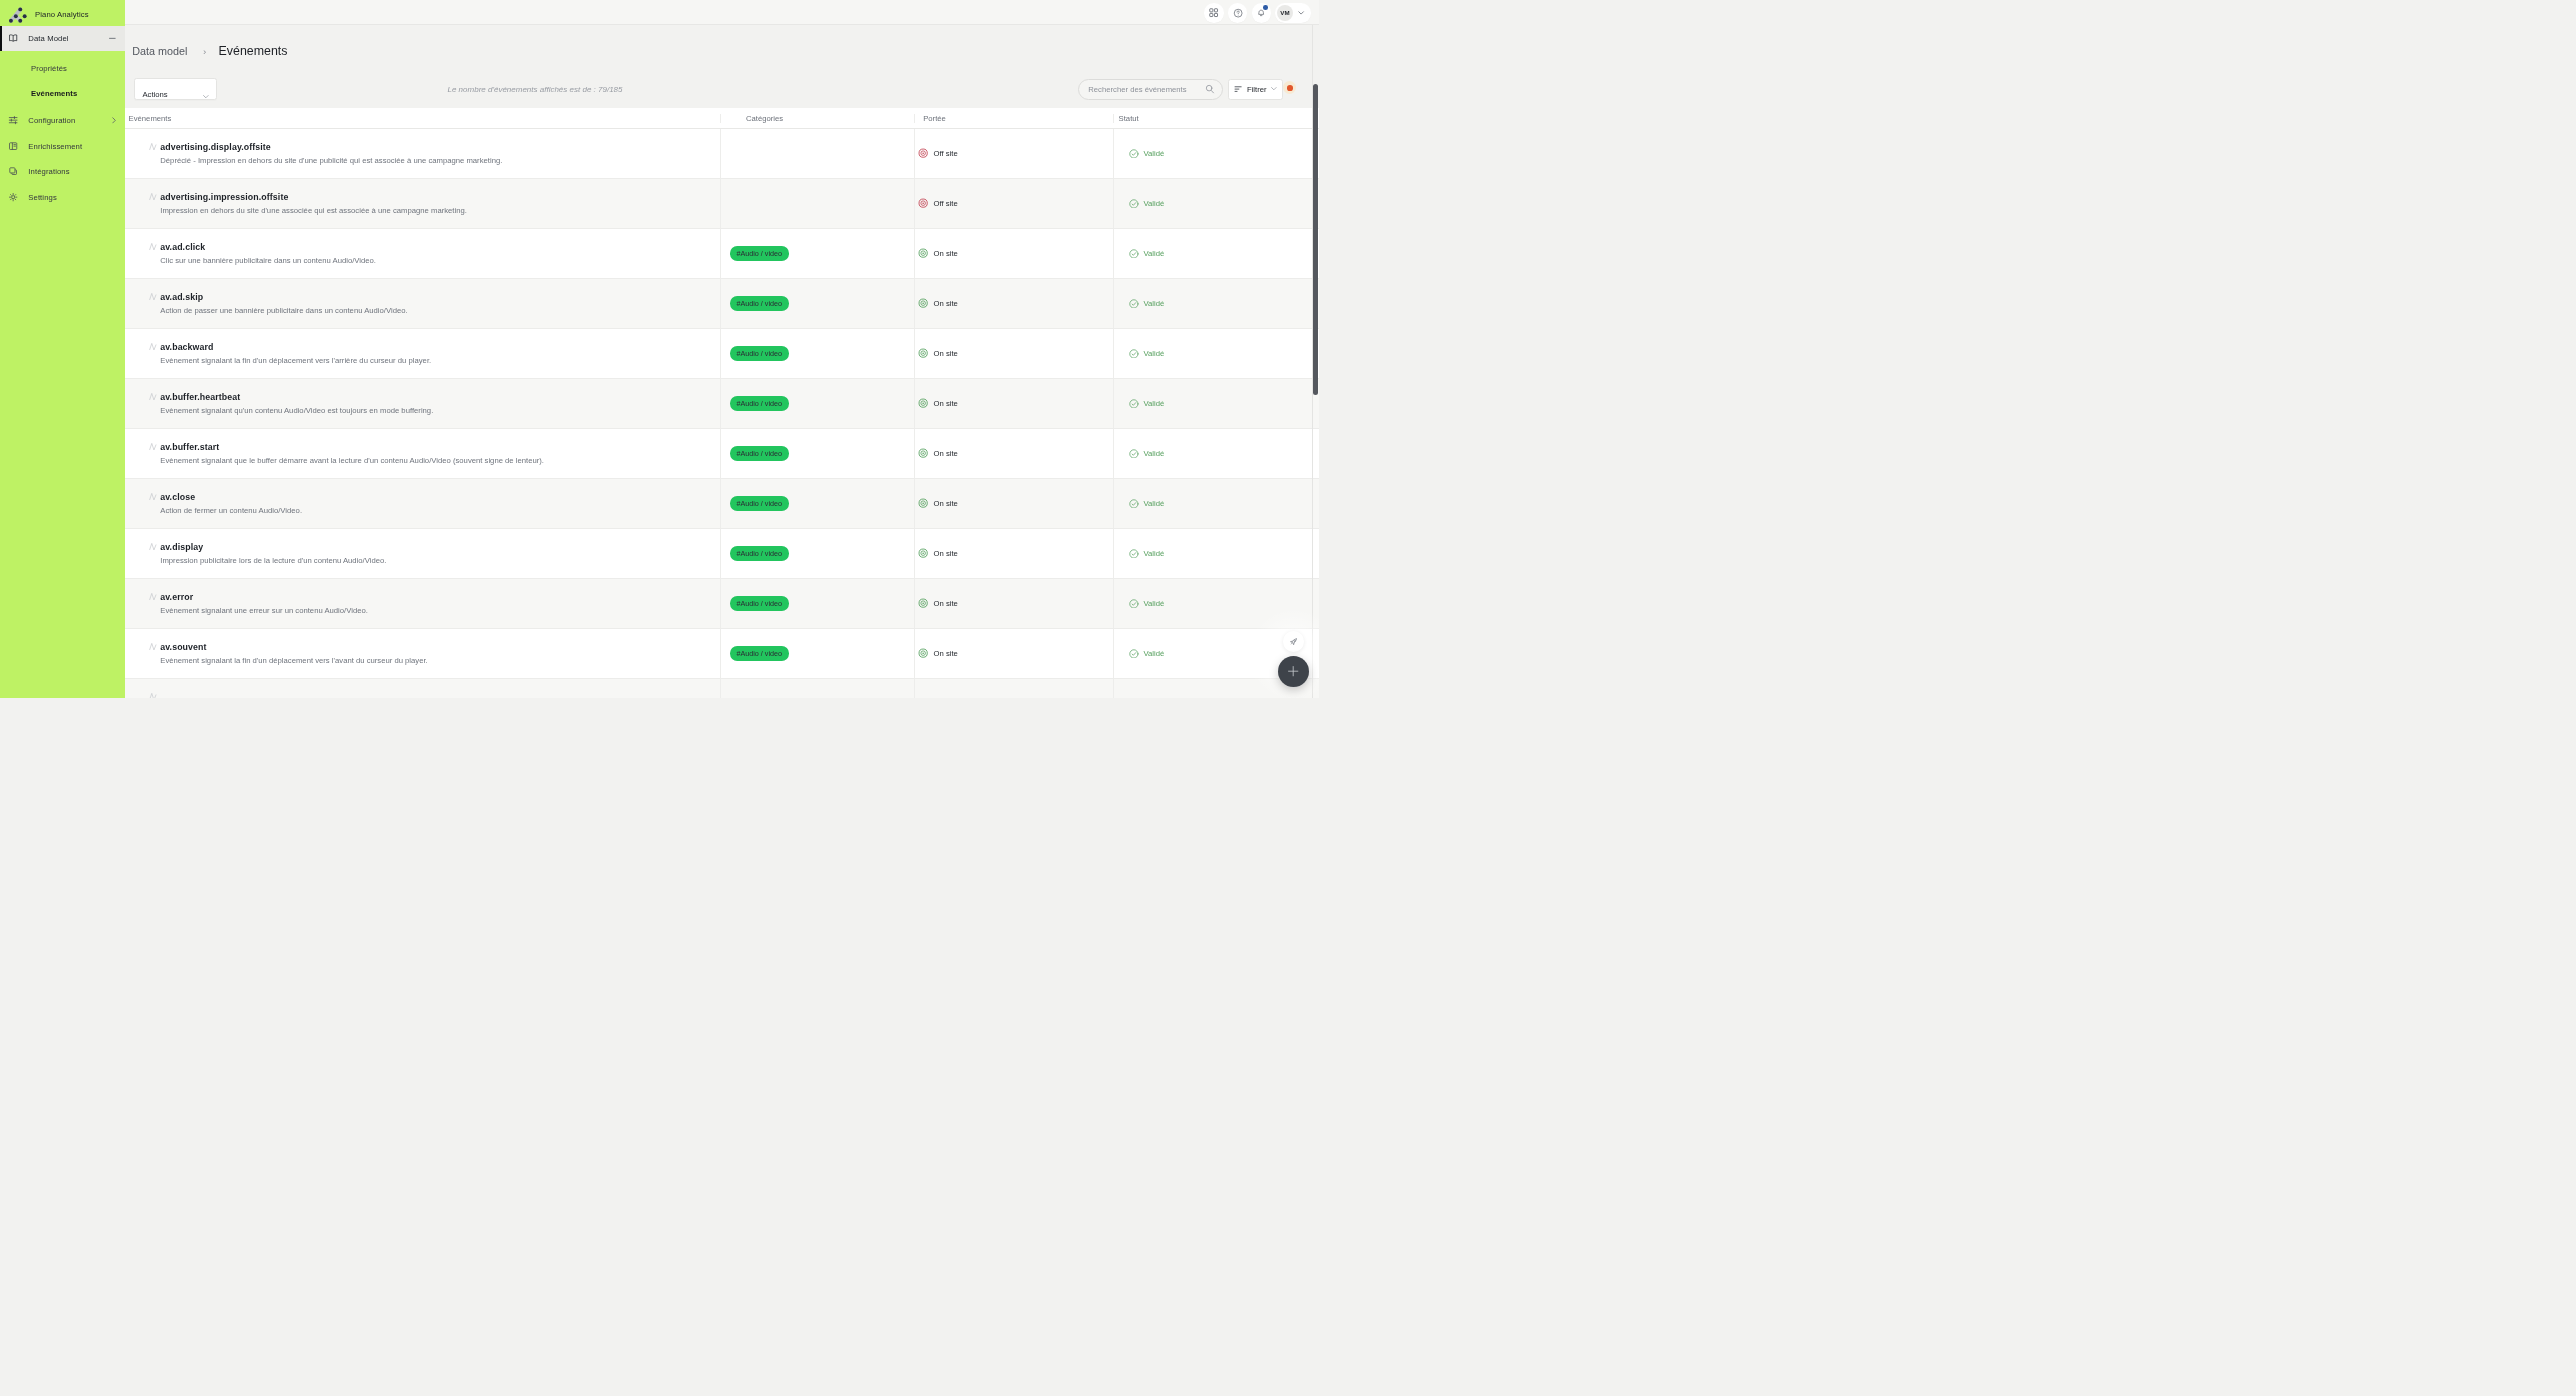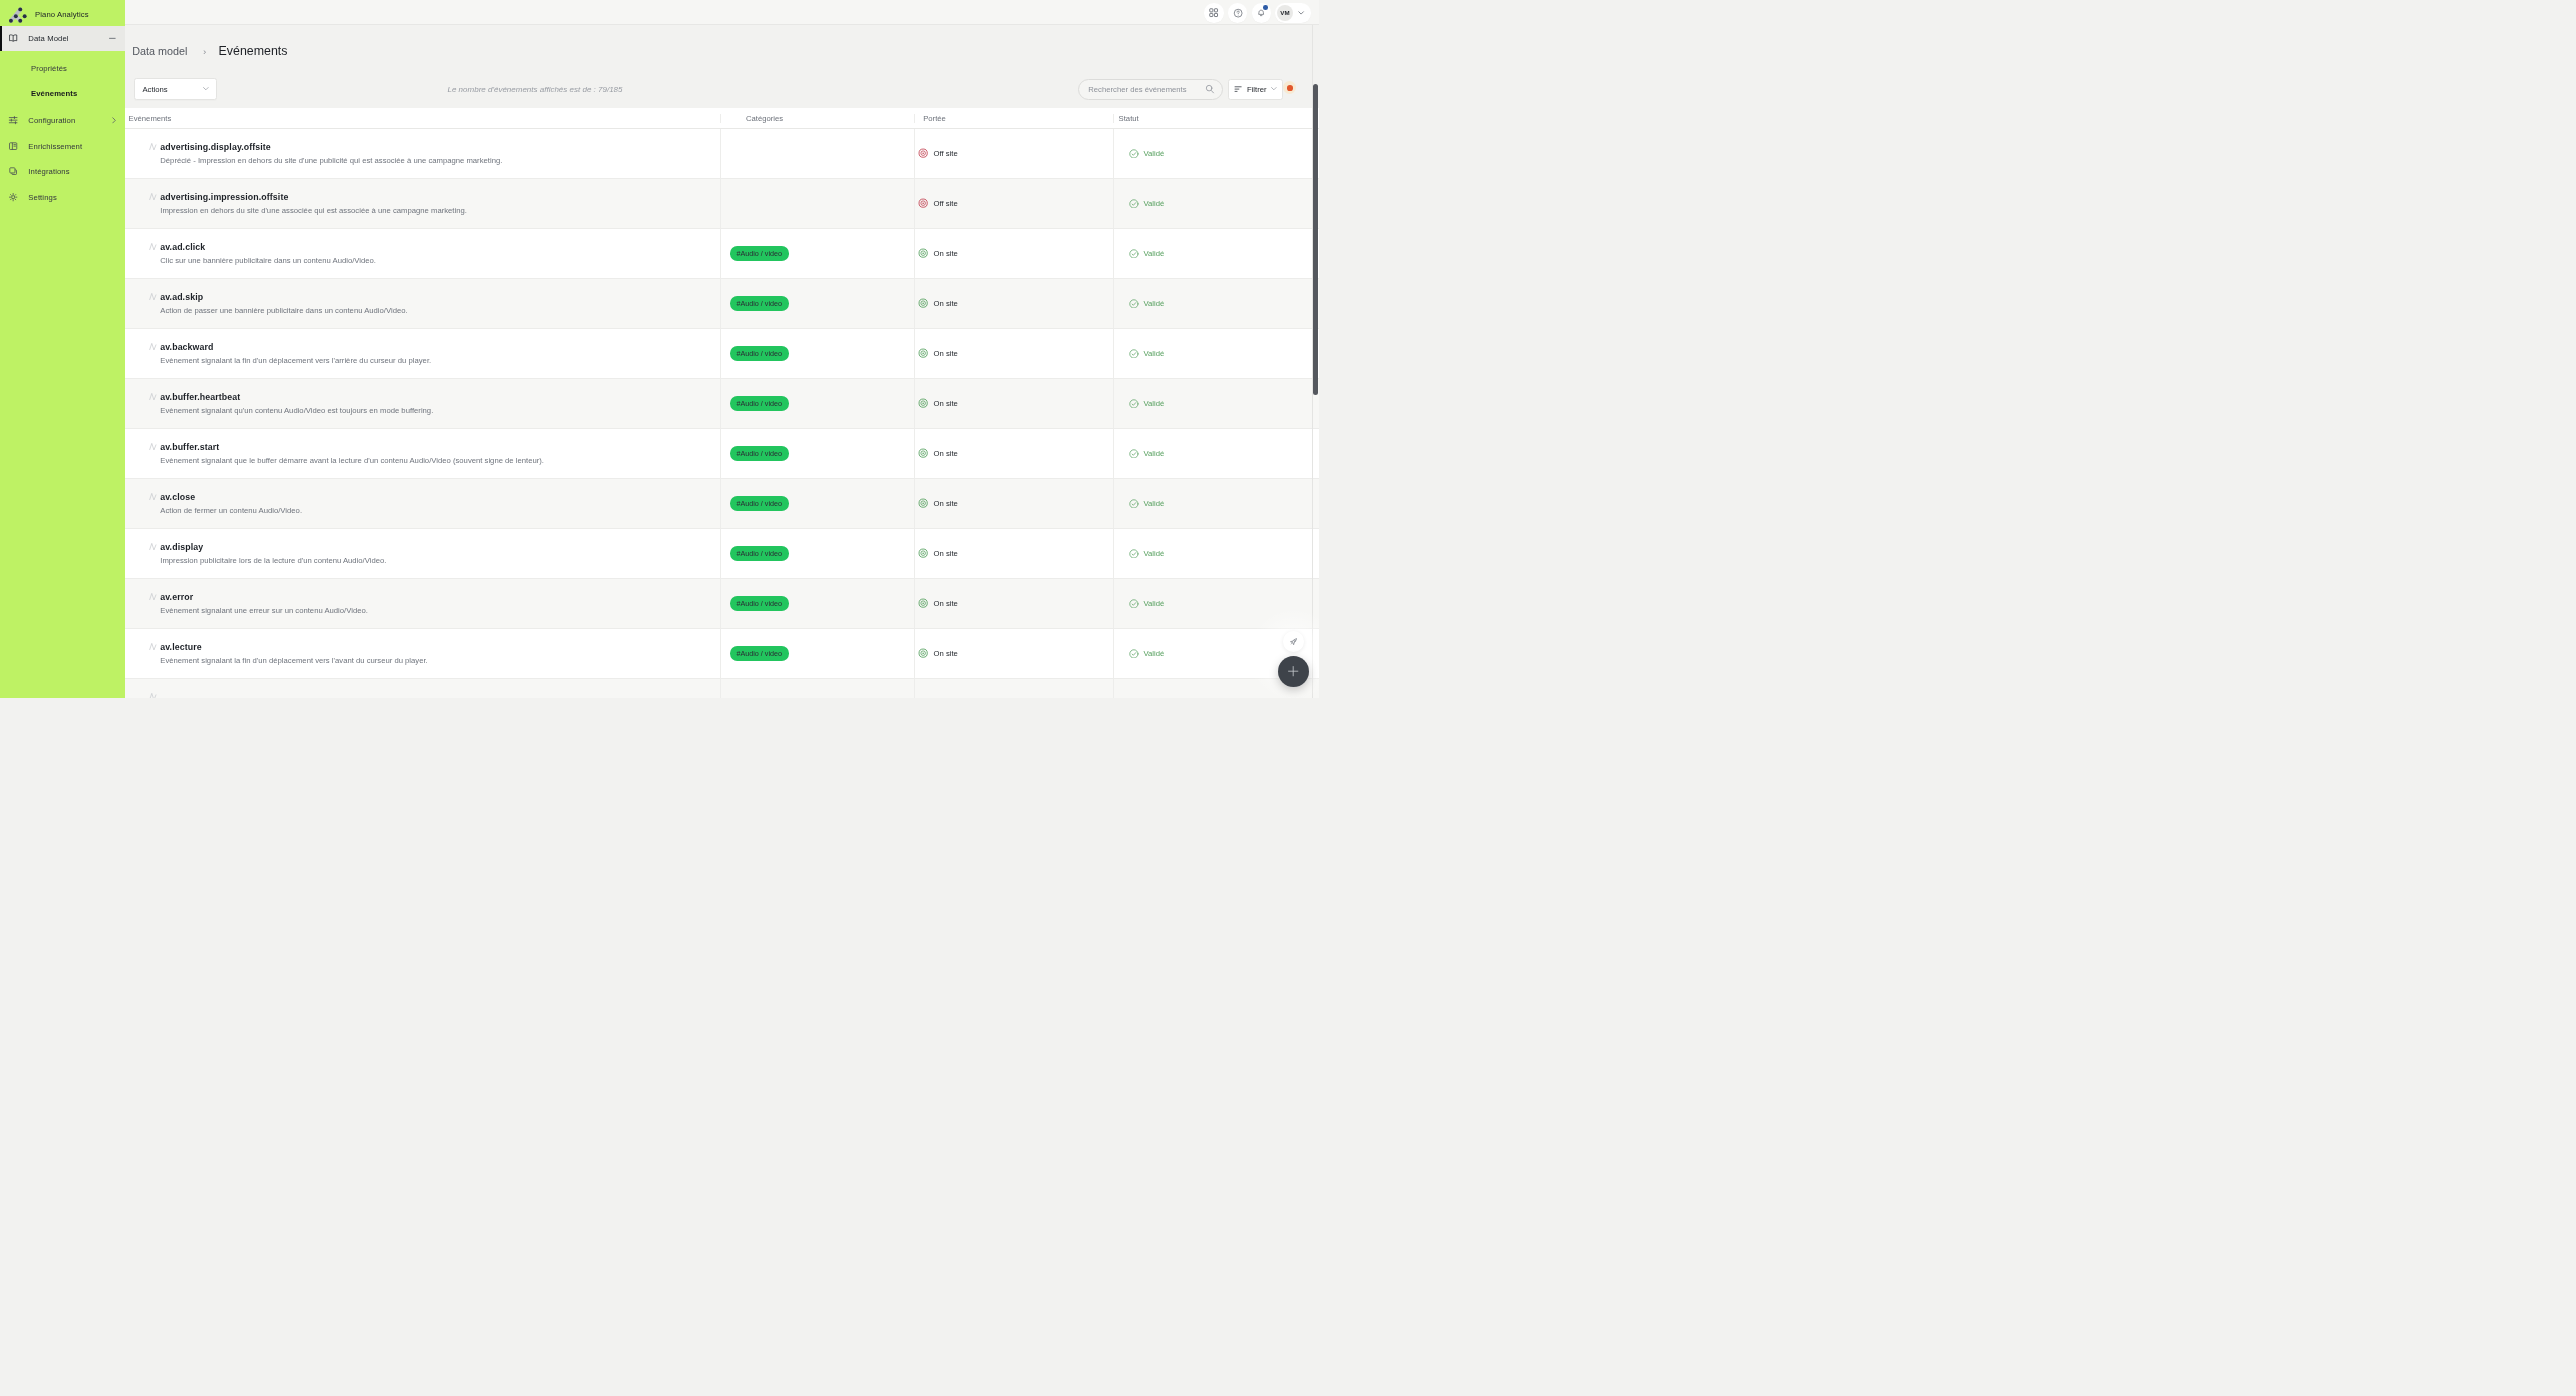--- a/index.html
+++ b/index.html
@@ -50,21 +50,21 @@
   
   .content { position:absolute; left:125px; top:25px; right:0; bottom:0; background:#f2f2f0; }
 
   .breadcrumb { position:absolute; left:7.2px; top:18.5px; height:15.5px; display:flex; align-items:baseline; }
   .crumb-section { font-size:10.8px; color:#53575f; }
   .crumb-sep { font-size:9.8px; color:#8b8f96; margin:0 12.4px 0 15.5px; }
   .crumb-page { font-size:12.4px; color:#1e2126; }
 
   .toolbar { position:absolute; left:0; right:0; top:53px; height:23px; }
   .actions-btn { position:absolute; left:9.3px; top:0; width:83px; height:22px; background:#ffffff;
-    border:0.5px solid #e4e4e2; border-radius:2.6px; display:flex; align-items:center;
+    border:0.5px solid #e4e4e2; border-radius:2.6px; display:flex; align-items:flex-end;
     padding:0 7.2px; cursor:pointer; box-shadow:0 0.5px 1px rgba(0,0,0,0.02); }
   .actions-btn .lbl { font-size:7.7px; color:#1e2228; }
   .actions-btn .chev { margin-left:auto; color:#9599a0; }
   .count-text { position:absolute; left:289px; width:242px; top:0; height:22px;
     display:flex; align-items:center; justify-content:center;
     font-size:8px; font-style:italic; color:#989ca3; }
   .search-box { position:absolute; left:953px; top:0.5px; width:145px; height:21px;
     border:0.5px solid #dcdcda; border-radius:10.8px; background:#f5f5f3;
     display:flex; align-items:center; padding:0 7.2px 0 9.3px; }
   .search-box input { border:none; outline:none; background:transparent; flex:1;
@@ -675,21 +675,21 @@
       </div>
 
       <div class="trow">
         <div class="col1">
           <span class="evicon">
               <svg width="7.7" height="9.8" viewBox="0 0 14 18" fill="none" stroke="#c9ccd0" stroke-width="1.4" stroke-linejoin="round">
                 <polyline points="1,15 5,3 9,15 13,5"></polyline>
               </svg>
             </span>
           <div class="etext">
-            <div class="ename">av.lecture</div>
+            <div class="ename">av.souvent</div>
             <div class="edesc">Evènement signalant la fin d'un déplacement vers l'avant du curseur du player.</div>
           </div>
         </div>
         <div class="col2">
             <span class="tag">#Audio / video</span>
           </div>
         <div class="col3 scope-on">
           <span>
               <svg width="10.3" height="10.3" viewBox="0 0 20 20" fill="none" stroke="currentColor">
                 <circle cx="10" cy="10" r="8" stroke-width="1.6"></circle>

